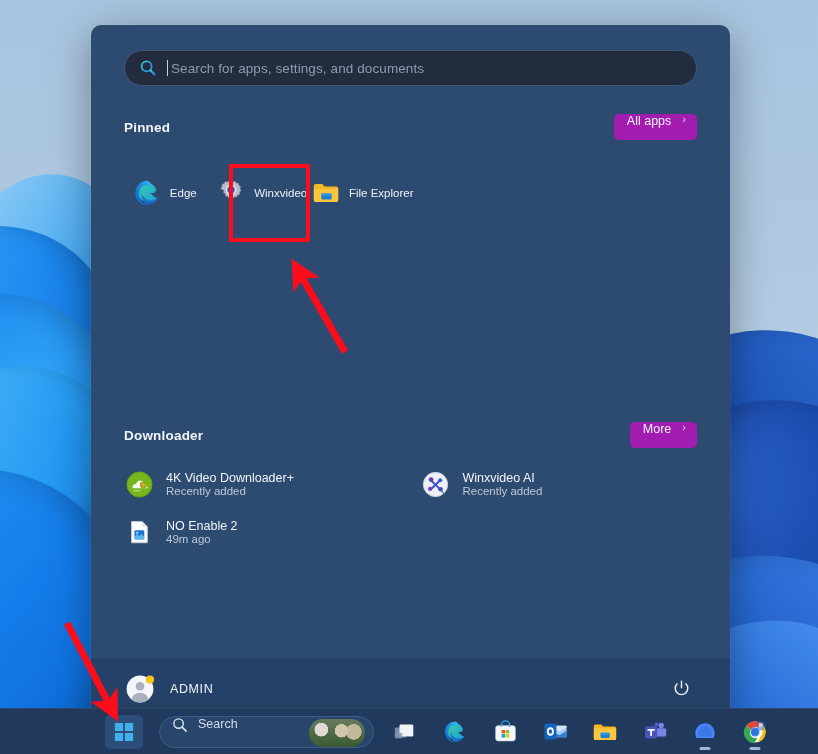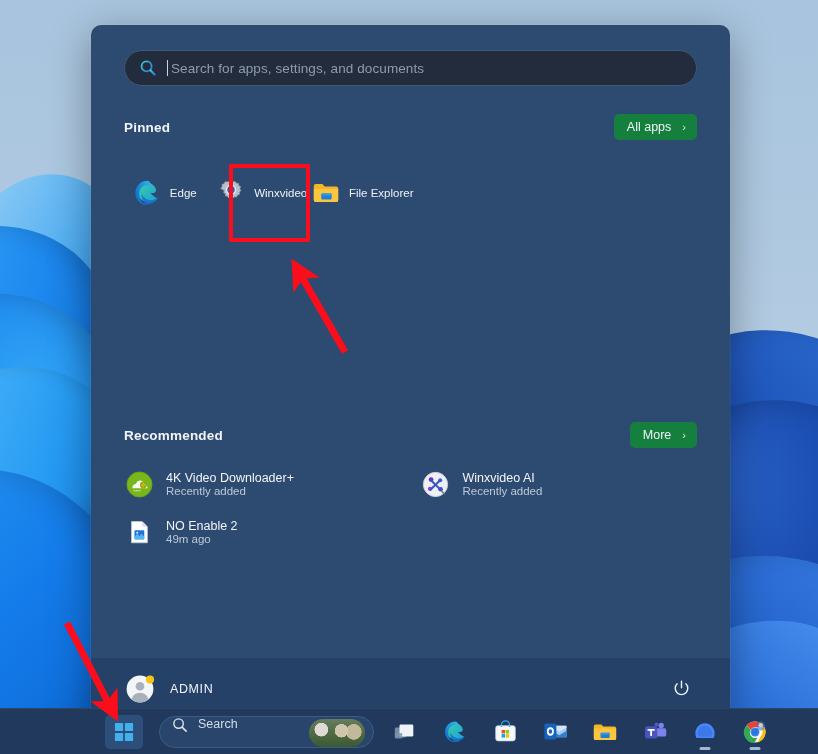--- a/index.html
+++ b/index.html
@@ -151,25 +151,25 @@
     padding: 0 33px;
   }
   .section-title {
     font-size: 13.5px;
     font-weight: bold;
     color: #f0f4f9;
     letter-spacing: .2px;
   }
   .pill-btn {
     display: flex;
-    align-items: center;
+    align-items: flex-start;
     gap: 11px;
     height: 26px;
     padding: 0 11px 0 13px;
-    background: #15803d;
+    background: #a21caf;
     border: none;
     border-radius: 5px;
     color: #eef3f8;
     font-family: "Liberation Sans", sans-serif;
     font-size: 12.5px;
     cursor: pointer;
   }
   .pill-btn .chev {
     font-size: 11px;
     color: #d6e0ec;
@@ -444,21 +444,21 @@
         </span>
         <span class="app-label">File Explorer</span>
       </div>
 
       <div></div>
       <div></div>
       <div></div>
     </div>
 
     <div class="section-head" id="rec-head" style="margin-top:190px;">
-      <span class="section-title">Recommended</span>
+      <span class="section-title">Downloader</span>
       <button class="pill-btn">
         <span>More</span>
         <span class="chev">›</span>
       </button>
     </div>
 
     <div id="rec-list">
 
       <div class="rec-item">
         <span class="rec-ico">

